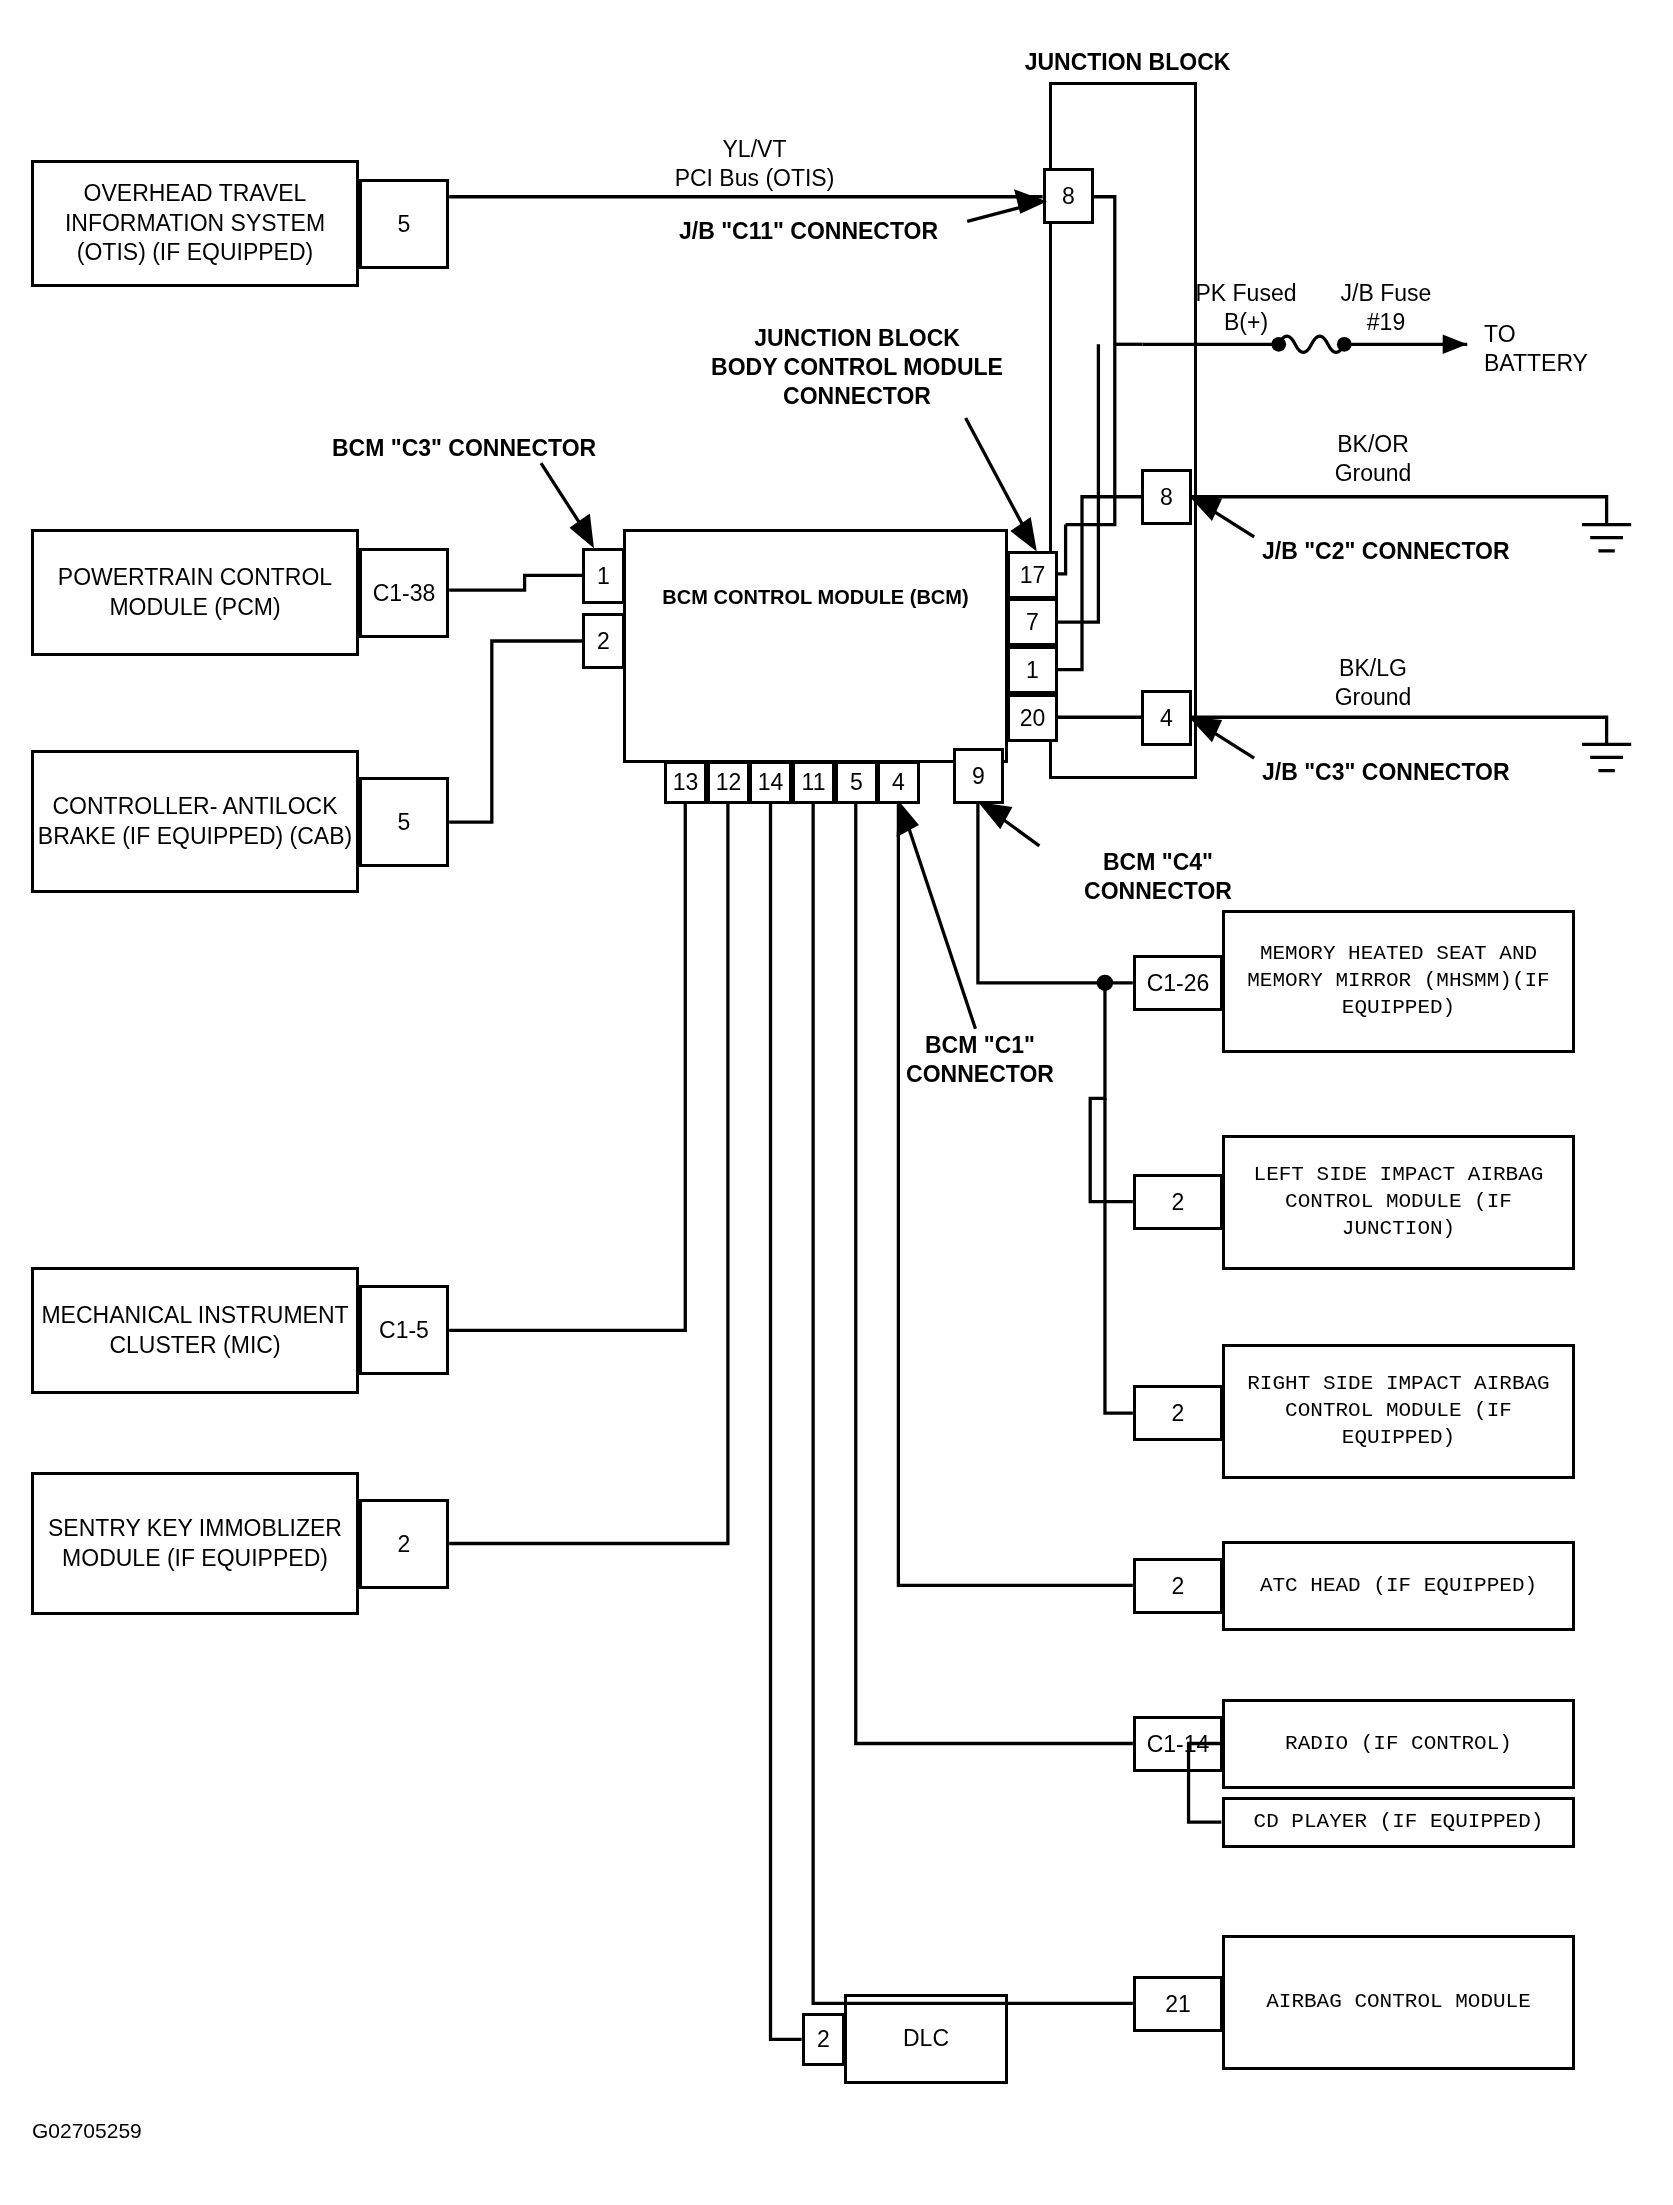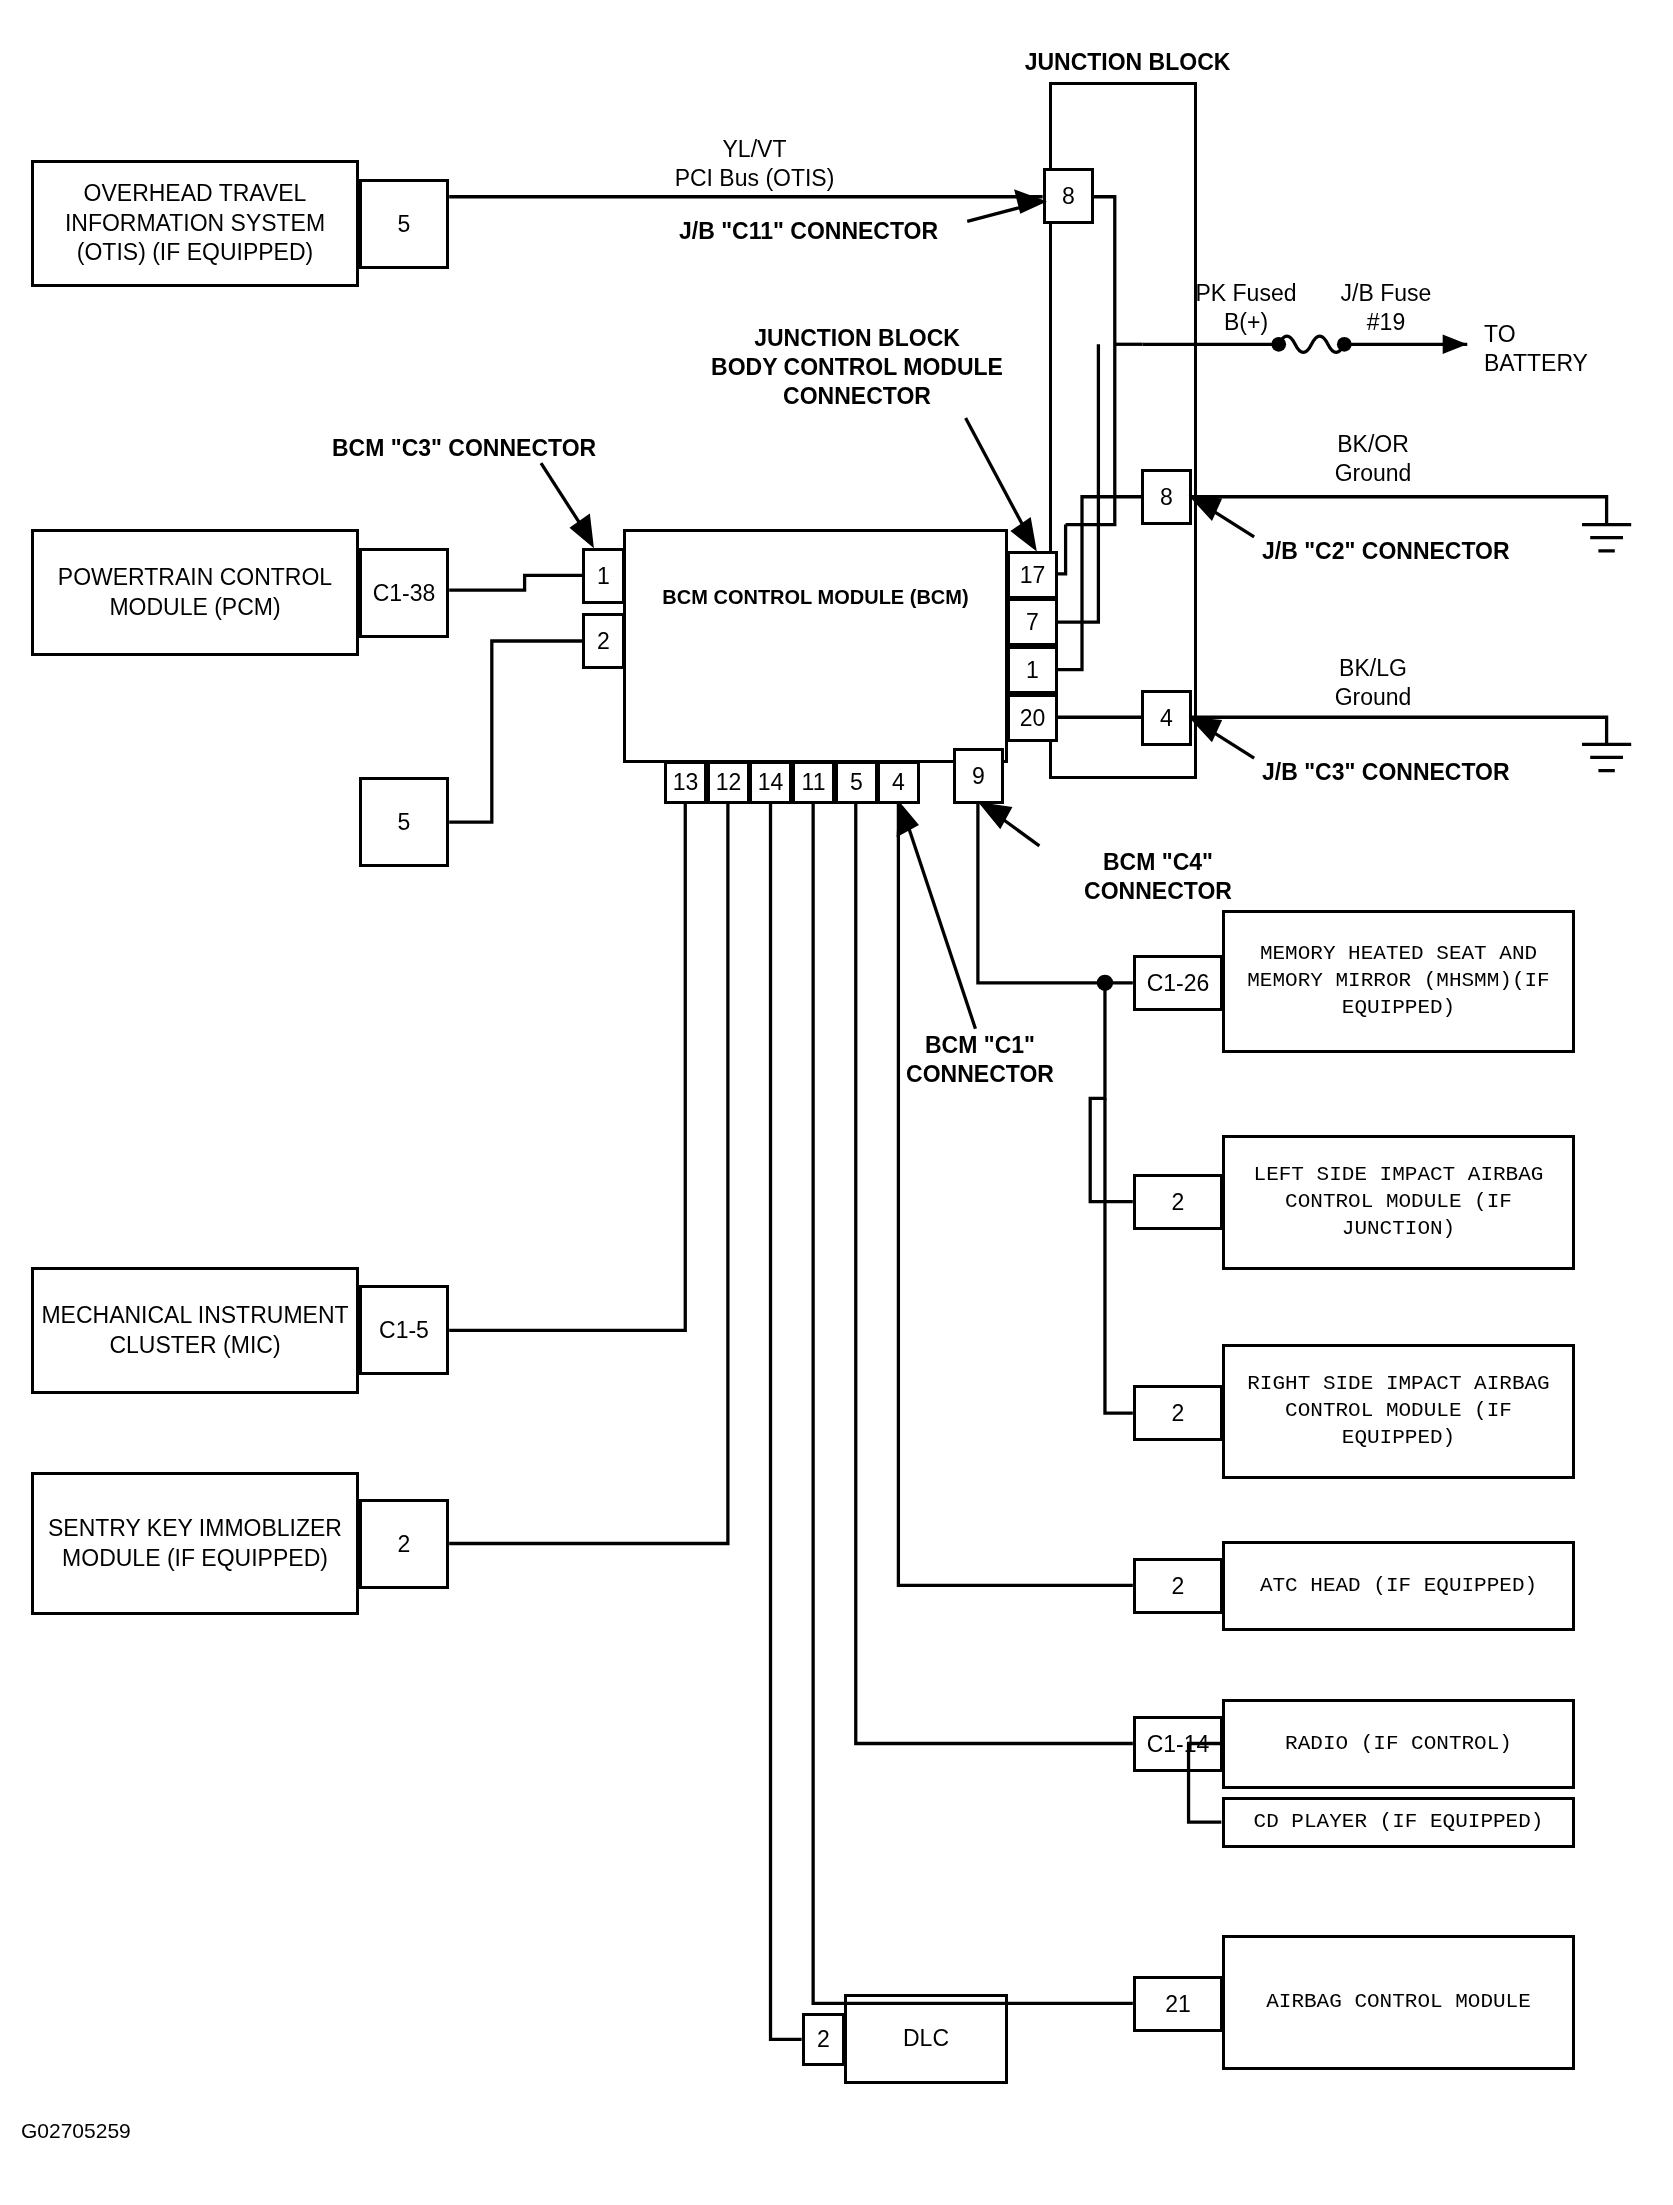--- a/index.html
+++ b/index.html
@@ -79,20 +79,24 @@
 INFORMATION
 SYSTEM (OTIS)
 (IF EQUIPPED)</div>
   <div class="pin" style="left:359px; top:179px; width:90px; height:90px;">5</div>
 
   <div class="box" style="left:31px; top:529px; width:328px; height:127px;">POWERTRAIN
 CONTROL MODULE
 (PCM)</div>
   <div class="pin" style="left:359px; top:548px; width:90px; height:90px;">C1-38</div>
 
+  <div class="box" style="left:31px; top:750px; width:328px; height:143px;">CONTROLLER-
+ANTILOCK BRAKE
+(IF EQUIPPED)
+(CAB)</div>
   <div class="pin" style="left:359px; top:777px; width:90px; height:90px;">5</div>
 
   <div class="box" style="left:31px; top:1267px; width:328px; height:127px;">MECHANICAL
 INSTRUMENT
 CLUSTER (MIC)</div>
   <div class="pin" style="left:359px; top:1285px; width:90px; height:90px;">C1-5</div>
 
   <div class="box" style="left:31px; top:1472px; width:328px; height:143px;">SENTRY KEY
 IMMOBLIZER
 MODULE
@@ -272,16 +276,16 @@
   <div class="label center" style="left:1291px; top:654px; width:164px;">BK/LG
 Ground</div>
   <div class="label bold" style="left:1262px; top:758px; width:312px;">J/B "C3" CONNECTOR</div>
 
   <div class="label bold center" style="left:1043px; top:848px; width:230px;">BCM "C4"
 CONNECTOR</div>
 
   <div class="label bold center" style="left:865px; top:1031px; width:230px;">BCM "C1"
 CONNECTOR</div>
 
-  <div class="fig-id" style="left:21px; top:2119px;">G02705259</div>
+  <div class="fig-id" style="left:32px; top:2119px;">G02705259</div>
 
 </div>
 
 
 </body></html>

